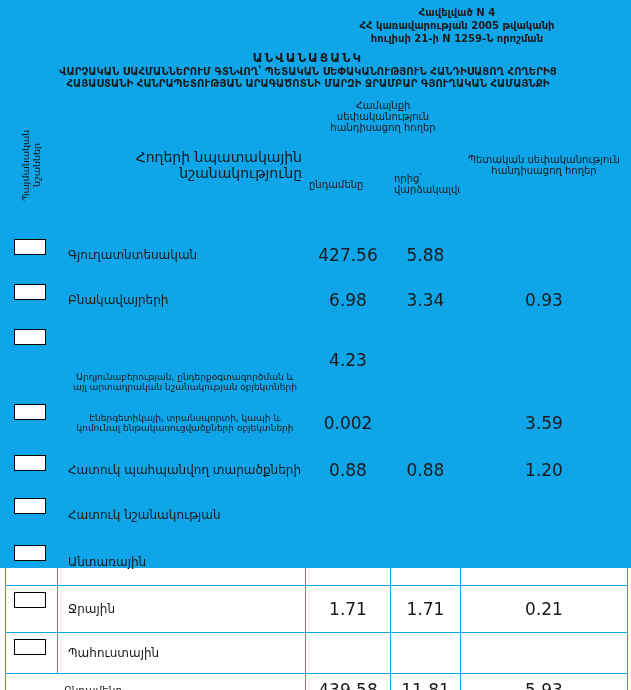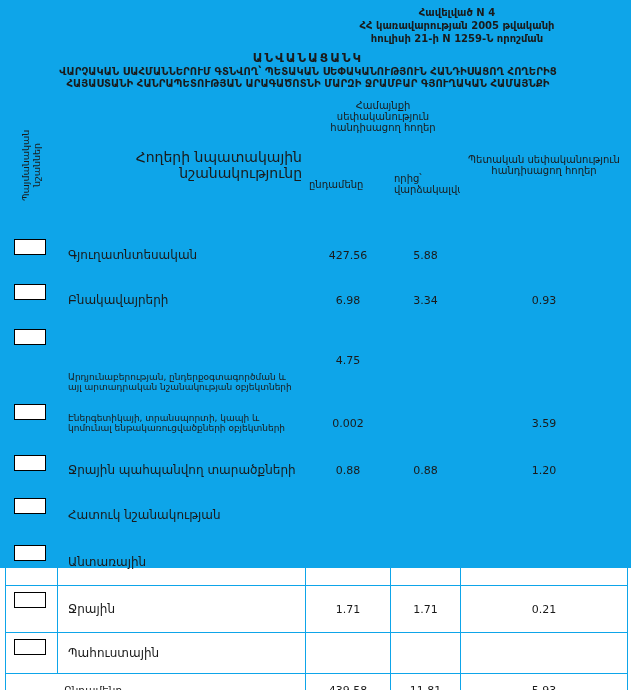--- a/index.html
+++ b/index.html
@@ -68,23 +68,23 @@
   }
 
   td.sym-cell { vertical-align: top; padding-top: 6px; }
   .sym {
     width: 30px; height: 14px;
     border: 1.5px solid #000;
     background: #fff;
     margin-left: 5px;
   }
   td.label-cell { text-align: left; padding-left: 10px; font-size: 12px; }
-  td.label-sm   { font-size: 9px; }
+  td.label-sm   { font-size: 9px; text-align: center; }
   td.va-bottom  { vertical-align: bottom; padding-bottom: 5px; }
-  td.num { text-align: center; font-size: 11px; }
+  td.num { text-align: center; font-size: 17px; }
 
   tr.r1 td { height: 36px; }
   tr.r2 td { height: 36px; }
   tr.r3 td { height: 66px; }
   tr.r4 td { height: 42px; }
   tr.r5 td { height: 34px; }
   tr.r6 td { height: 38px; }
   tr.r7 td { height: 38px; }
   tr.r8 td { height: 38px; }
   tr.r9 td { height: 32px; margin-top: 44px; }
@@ -147,38 +147,38 @@
         <td class="label-cell">Բնակավայրերի</td>
         <td class="num">6.98</td>
         <td class="num">3.34</td>
         <td class="num">0.93</td>
       </tr>
       <tr class="r3">
         <td class="sym-cell">
             <div class="sym"></div>
           </td>
         <td class="label-cell label-sm va-bottom">Արդյունաբերության, ընդերքօգտագործման և այլ արտադրական նշանակության օբյեկտների</td>
-        <td class="num">4.75</td>
+        <td class="num">4.23</td>
         <td class="num"></td>
         <td class="num"></td>
       </tr>
       <tr class="r4">
         <td class="sym-cell">
             <div class="sym"></div>
           </td>
         <td class="label-cell label-sm">Էներգետիկայի, տրանսպորտի, կապի և կոմունալ ենթակառուցվածքների օբյեկտների</td>
         <td class="num">0.002</td>
         <td class="num"></td>
         <td class="num">3.59</td>
       </tr>
       <tr class="r5">
         <td class="sym-cell">
             <div class="sym"></div>
           </td>
-        <td class="label-cell">Ջրային պահպանվող տարածքների</td>
+        <td class="label-cell">Հատուկ պահպանվող տարածքների</td>
         <td class="num">0.88</td>
         <td class="num">0.88</td>
         <td class="num">1.20</td>
       </tr>
       <tr class="r6">
         <td class="sym-cell">
             <div class="sym"></div>
           </td>
         <td class="label-cell">Հատուկ նշանակության</td>
         <td class="num"></td>

